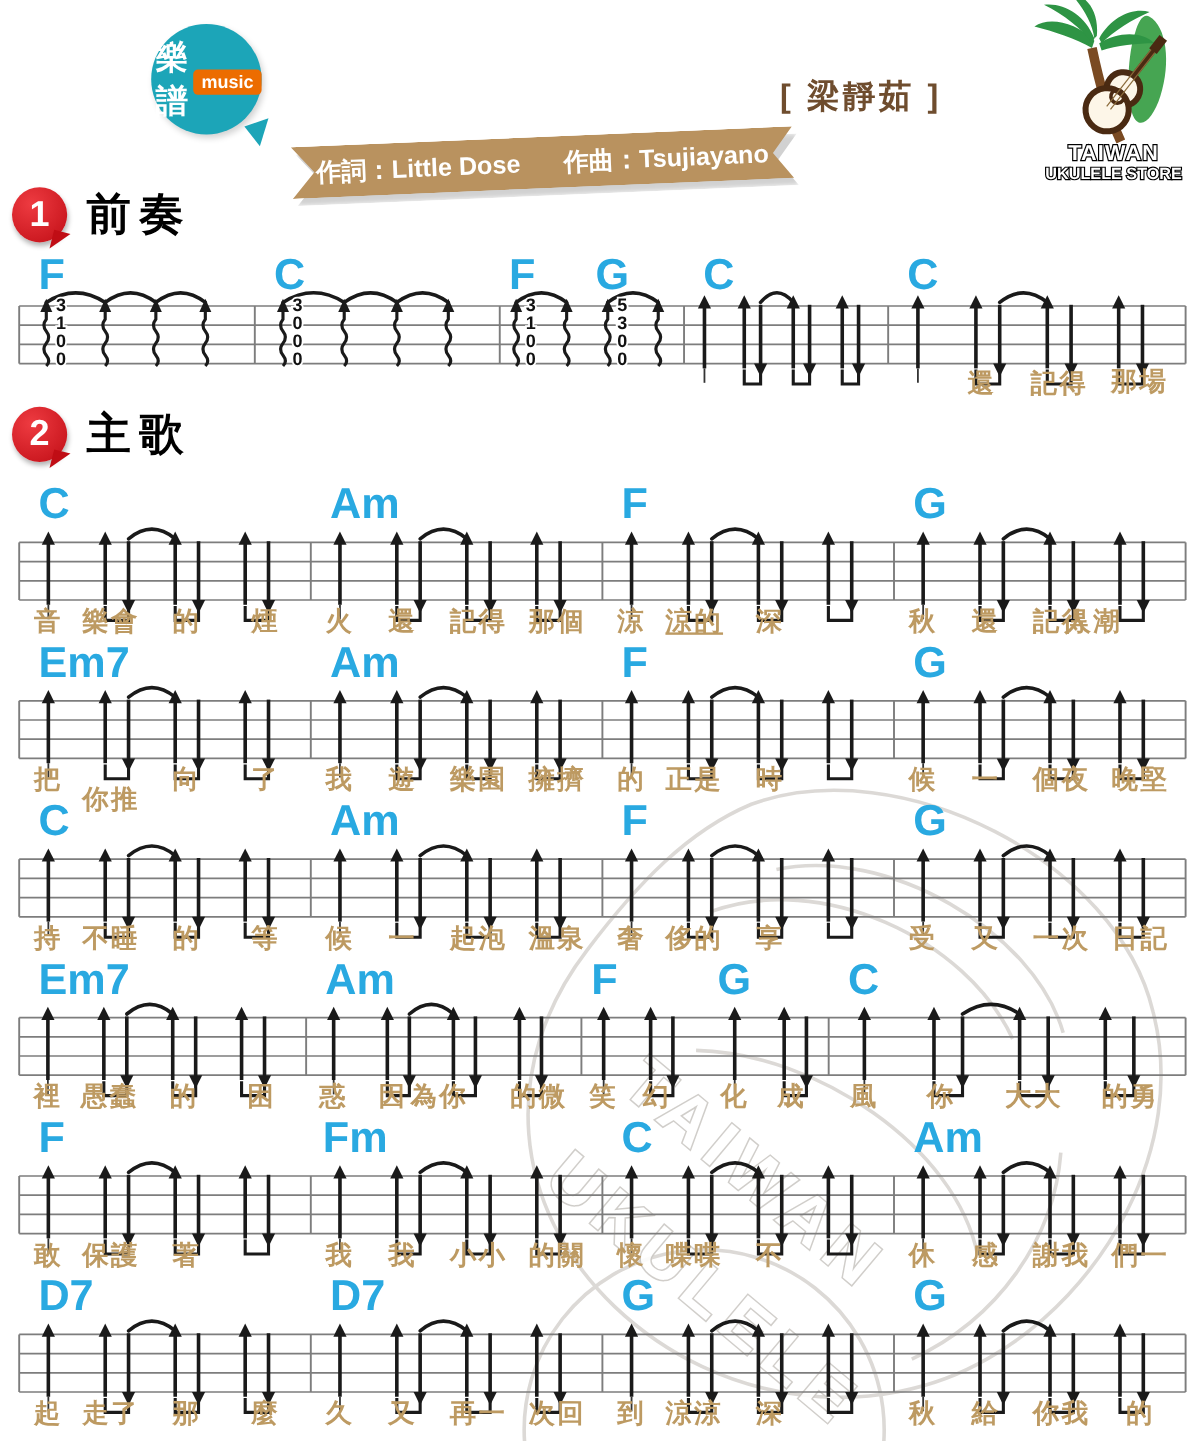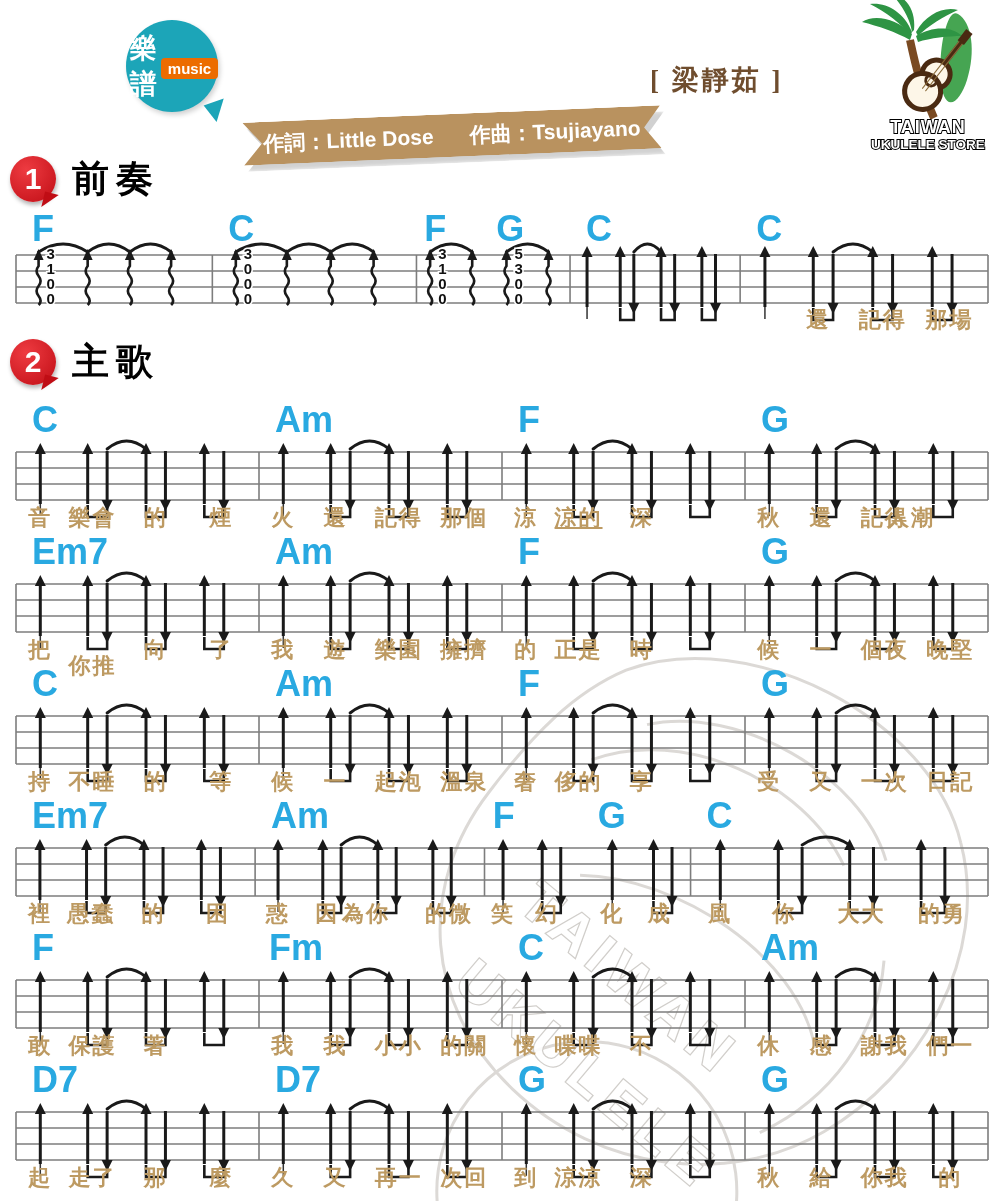--- a/index.html
+++ b/index.html
@@ -18,21 +18,21 @@
       box-shadow:2px 3px 5px rgba(0,0,0,.18);}
   .bubble-cn{color:#fff;font-size:27px;font-weight:700;letter-spacing:4px;margin-left:4px;}
   .bubble-en{margin-top:4px;background:var(--orange);color:#fff;font-size:15px;font-weight:700;
       padding:0 7px;border-radius:4px;line-height:21px;}
   .bubble-tail{position:absolute;right:-2px;bottom:2px;width:0;height:0;
       border-left:20px solid var(--teal);border-top:7px solid transparent;
       border-bottom:14px solid transparent;transform:rotate(-38deg);}
   .song-title{position:absolute;left:246px;top:20px;font-size:66px;font-weight:800;
       color:var(--brown);letter-spacing:8px;white-space:nowrap;}
   .artist{position:absolute;left:650px;top:62px;font-size:27px;font-weight:700;
-      color:var(--brown);letter-spacing:3px;white-space:nowrap;font-family:Liberation Serif, serif;}
+      color:var(--brown);letter-spacing:3px;white-space:nowrap;}
   .ribbon{position:absolute;left:243px;top:114px;width:418px;height:43px;background:var(--tan);
       clip-path:polygon(0 0,100% 0,96% 50%,100% 100%,0 100%,4.5% 50%);
       transform:rotate(-2.4deg);display:flex;align-items:center;justify-content:center;gap:36px;
       color:#fff;font-size:21px;font-weight:700;white-space:nowrap;}
   .ribbon-shadow{position:absolute;left:247px;top:120px;width:418px;height:43px;background:rgba(0,0,0,.18);
       clip-path:polygon(0 0,100% 0,96% 50%,100% 100%,0 100%,4.5% 50%);transform:rotate(-2.4deg);filter:blur(2px);}
   .store-logo{position:absolute;left:858px;top:0;}
   
   main#score{position:relative;z-index:1;padding-top:150px;}
   .section-head{display:flex;align-items:center;gap:16px;padding-left:10px;height:54px;margin-top:2px;}
@@ -235,21 +235,21 @@
           </g>
         </svg>
         <div class="chord-label" style="left: 16px; top: 5px;">F</div>
         <div class="chord-label" style="left: 212.344px; top: 5px;">C</div>
         <div class="chord-label" style="left: 408.143px; top: 5px;">F</div>
         <div class="chord-label" style="left: 480.324px; top: 5px;">G</div>
         <div class="chord-label" style="left: 570.04px; top: 5px;">C</div>
         <div class="chord-label" style="left: 740.14px; top: 5px;">C</div>
         <div class="lyric" style="left: 802.216px; top: 102px;">還</div>
         <div class="lyric" style="left: 866.659px; top: 102px;">記得</div>
-        <div class="lyric" style="left: 933.582px; top: 102px;">那場</div>
+        <div class="lyric" style="left: 933.582px; top: 102px; font-family: Liberation Mono, monospace;">那場</div>
       </div>
       <div class="section-head">
         <div class="badge">
           <span>2</span>
           <span class="badge-tail"></span>
         </div>
         <div class="section-title">主歌</div>
       </div>
       <div class="score-line first">
         <svg class="notation-svg" width="972" height="144">

